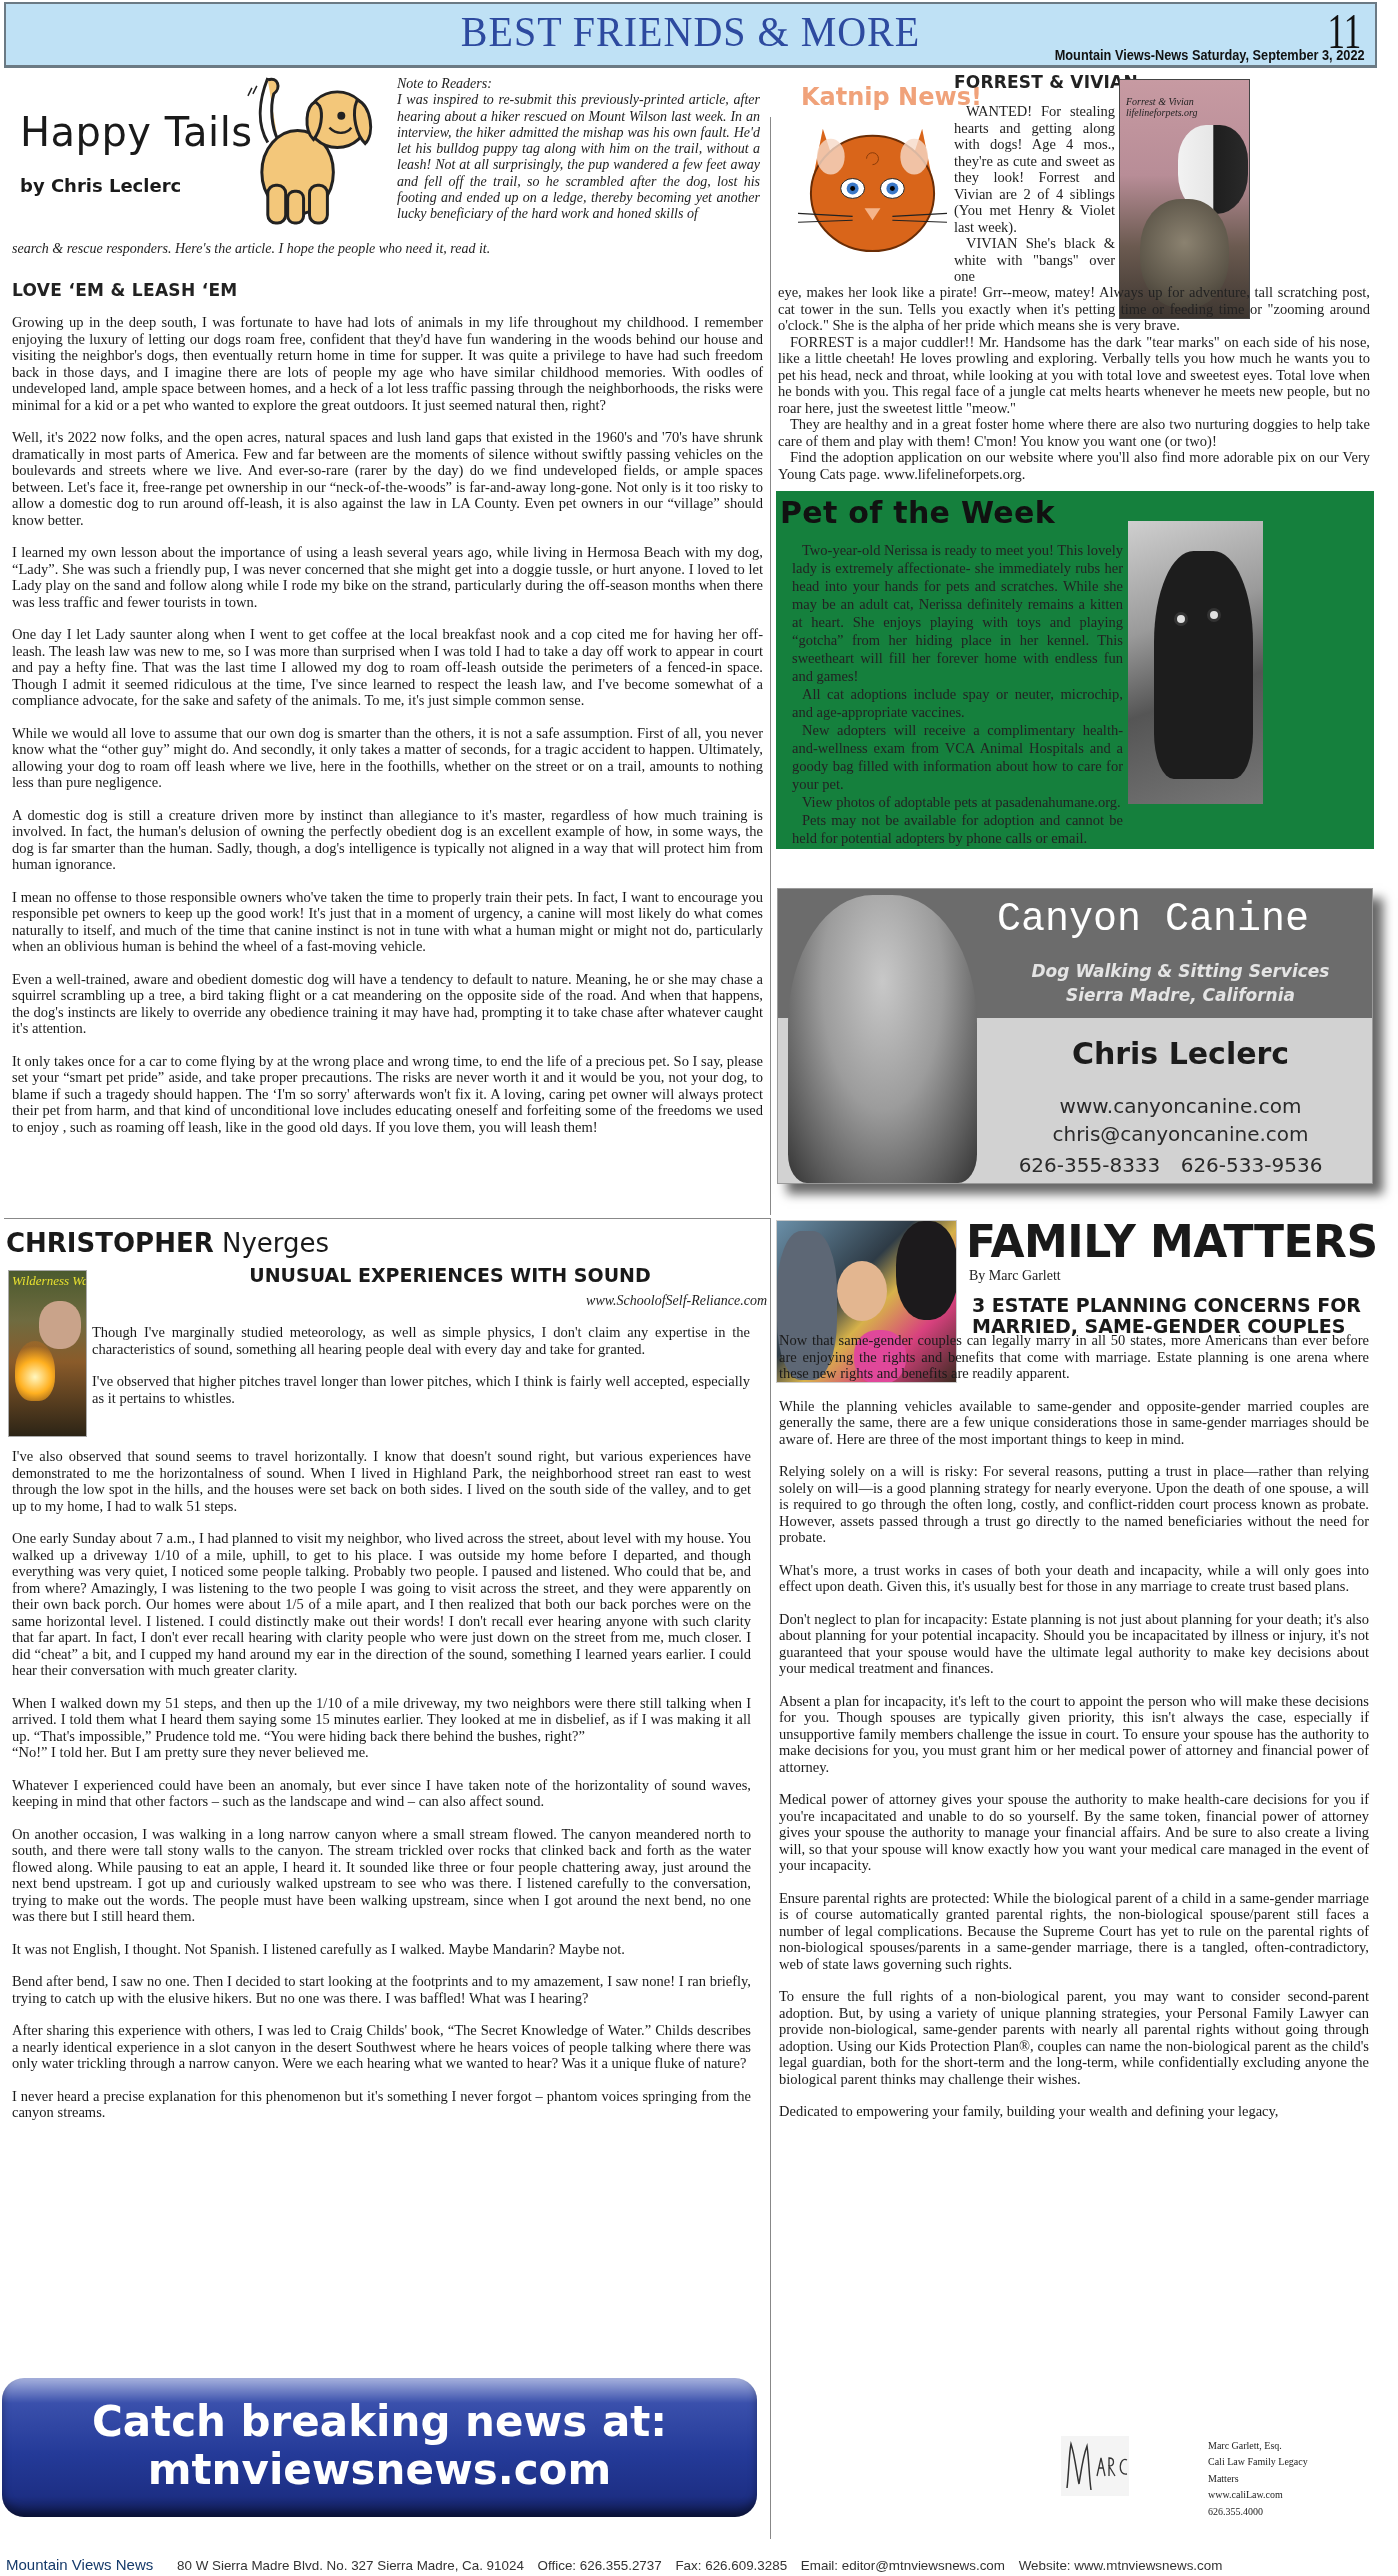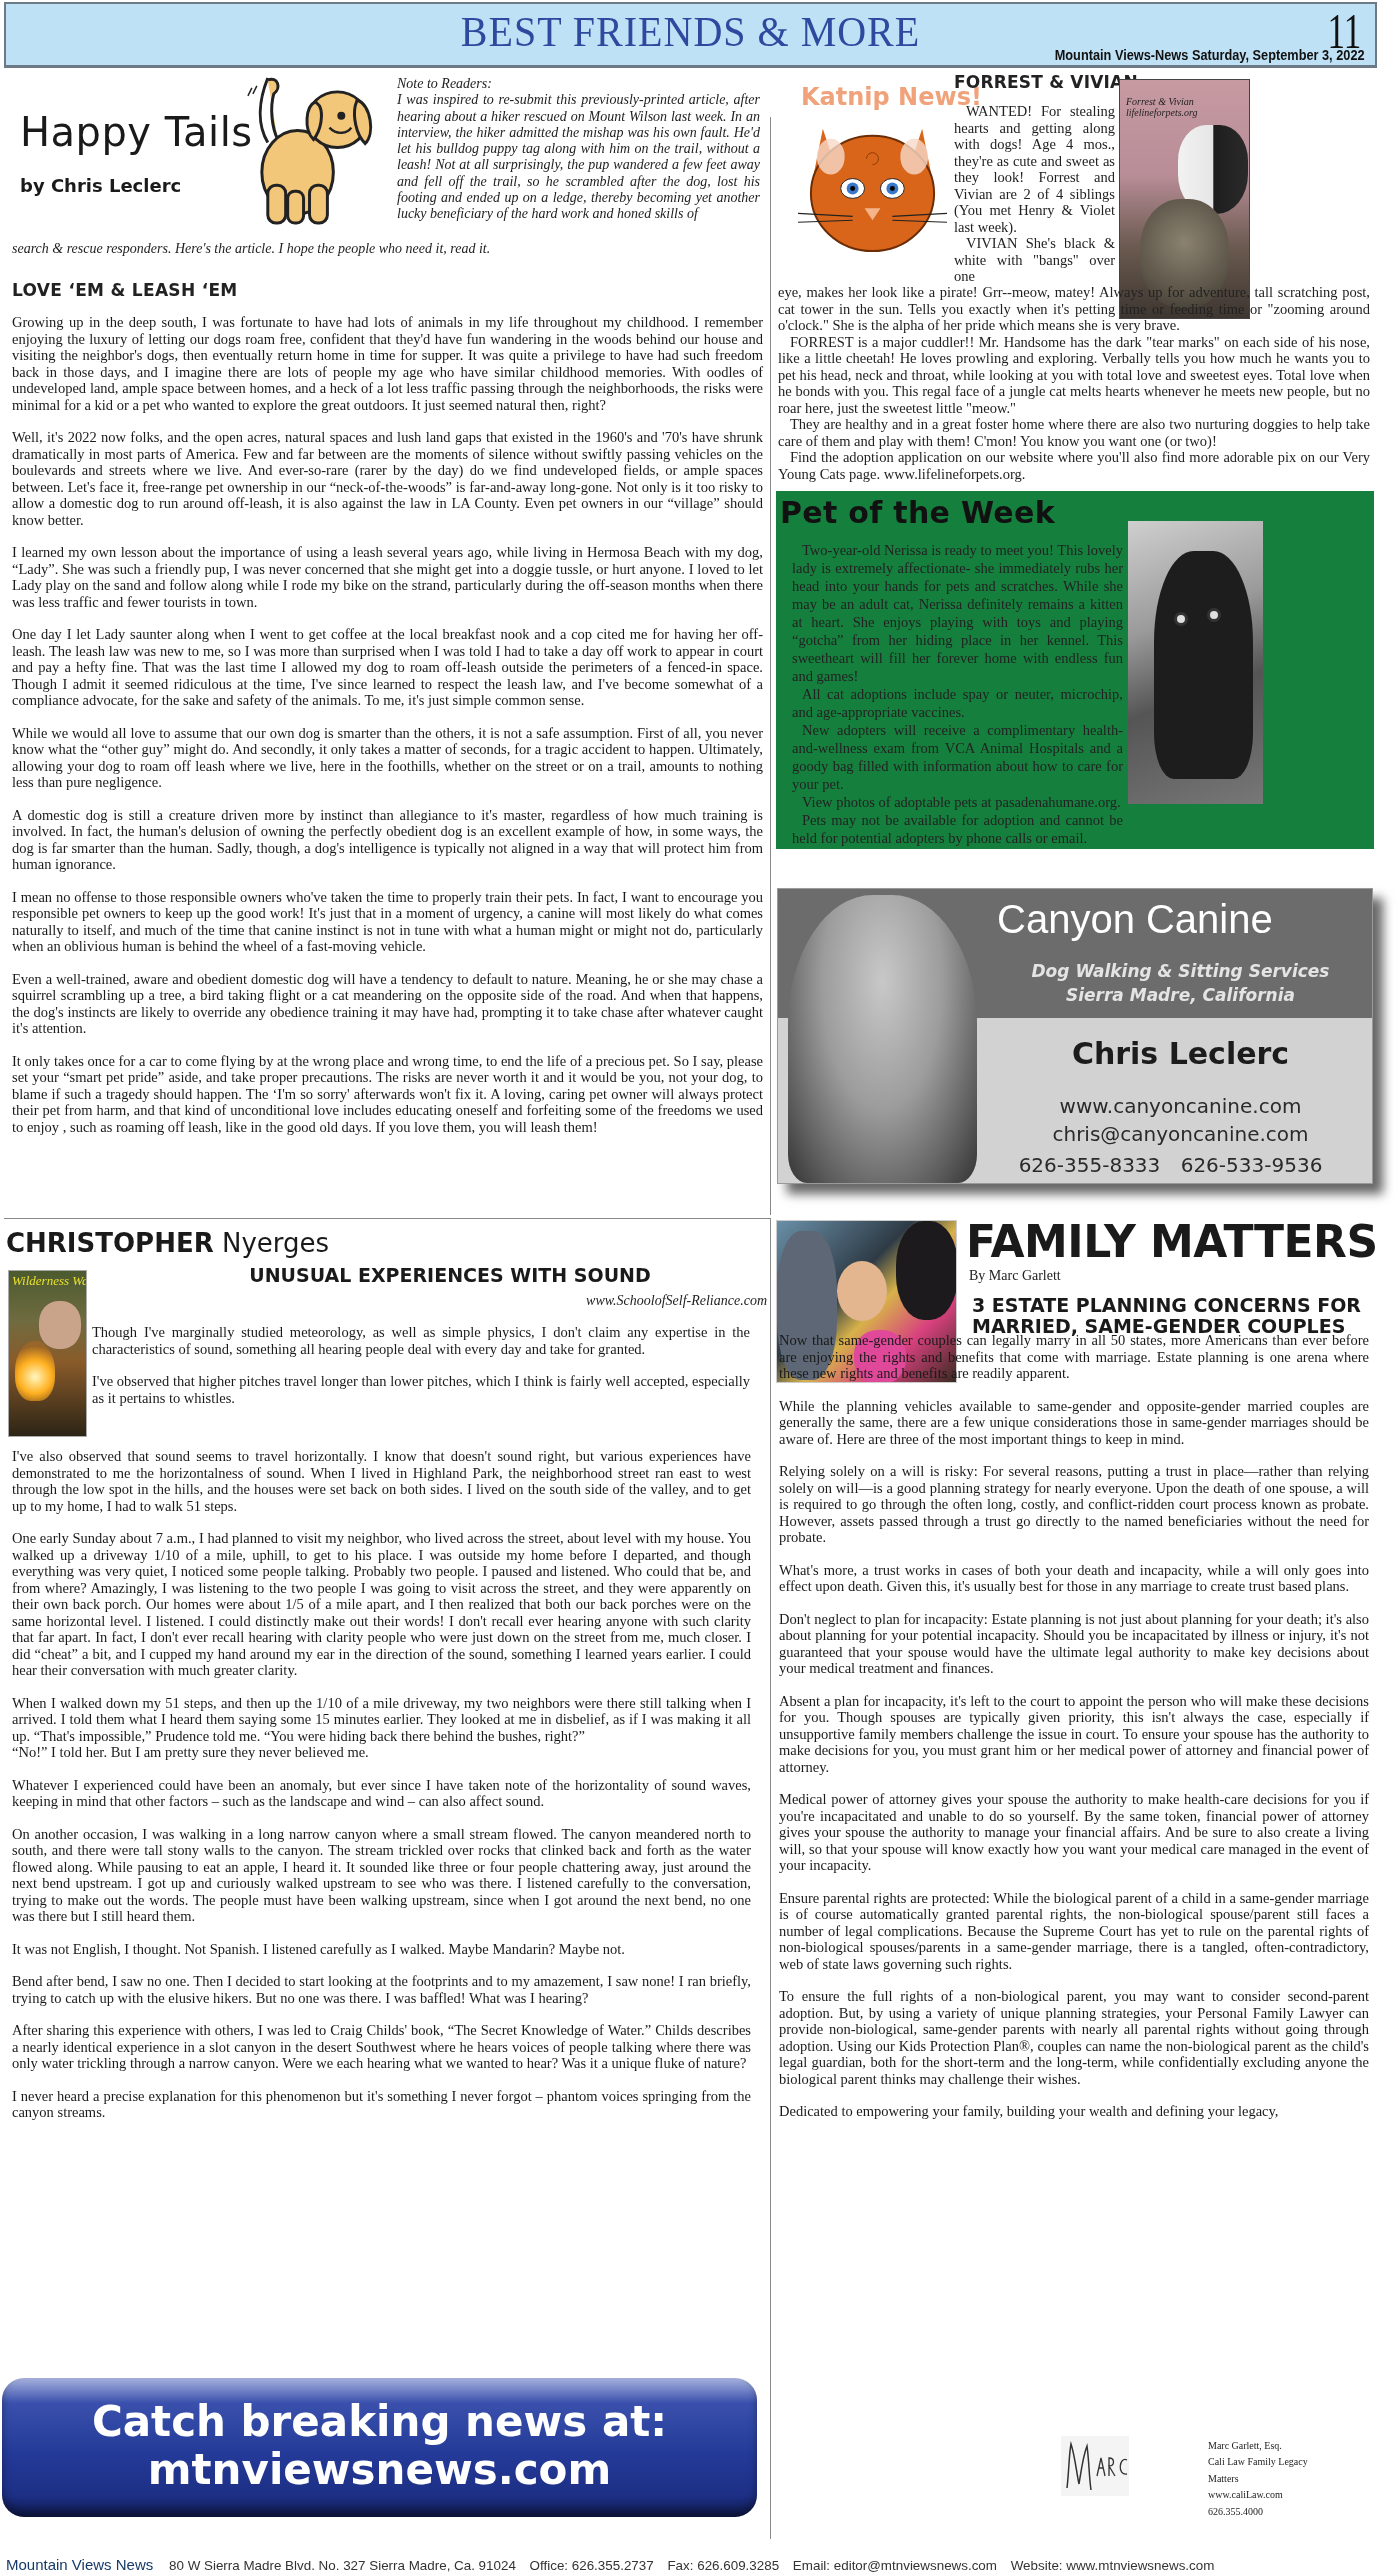--- a/index.html
+++ b/index.html
@@ -71,21 +71,21 @@
   .potw-text { position: absolute; left: 16px; top: 50px; width: 331px; font-size: 14.5px; line-height: 18px; text-align: justify; }
   .potw-text p { text-indent: 10px; }
   .potw-photo { position: absolute; left: 352px; top: 30px; width: 135px; height: 283px; background: linear-gradient(160deg, #cfcfcf 0%, #9a9a9a 35%, #555 60%, #777 100%); overflow: hidden; }
   .potw-photo .blackcat { position: absolute; left: 26px; top: 30px; width: 99px; height: 228px; border-radius: 40% 40% 20% 20%; background: #1d1d1d; }
   .potw-photo .eye { position: absolute; width: 14px; height: 14px; border-radius: 50%; background: #e0e0e0; border: 3px solid #333; }
 
   
   .cc-ad { position: absolute; left: 777px; top: 888px; width: 596px; height: 296px; box-shadow: 10px 10px 10px rgba(0,0,0,0.6); border: 1px solid #999; overflow: hidden; background: #d2d2d2; }
   .cc-band { position: absolute; left: 0; top: 0; width: 100%; height: 129px; background: #6c6c6c; }
   .cc-dog { position: absolute; left: 10px; top: 6px; width: 189px; height: 288px; border-radius: 45% 45% 10% 10%; background: radial-gradient(ellipse at 50% 30%, #c8c8c8 0%, #9c9c9c 45%, #5b5b5b 80%, #333 100%); }
-  .cc-name { position: absolute; left: 219px; top: 8px; font-family: Liberation Sans, sans-serif; font-size: 40px; color: #fff; }
+  .cc-name { position: absolute; left: 219px; top: 8px; font-family: Liberation Mono, monospace; font-size: 40px; color: #fff; }
   .cc-sub { position: absolute; left: 209px; top: 70px; width: 387px; text-align: center; font-family: "DejaVu Sans", sans-serif; font-style: italic; font-weight: bold; font-size: 17px; line-height: 24px; color: #e4e4e4; }
   .cc-person { position: absolute; left: 209px; top: 147px; width: 387px; text-align: center; font-family: "DejaVu Sans", sans-serif; font-size: 30px; font-weight: bold; color: #1c1c1c; }
   .cc-contact { position: absolute; left: 209px; top: 203px; width: 387px; text-align: center; font-family: "DejaVu Sans", sans-serif; font-size: 20px; line-height: 28px; color: #2a2a2a; }
   .cc-phones { position: absolute; left: 189px; top: 264px; width: 407px; text-align: center; font-family: "DejaVu Sans", sans-serif; font-size: 20px; color: #2a2a2a; word-spacing: 14px; }
 
   
   .fm-photo { position: absolute; left: 776px; top: 1220px; width: 181px; height: 163px; overflow: hidden; background: linear-gradient(135deg, #6a8fa8 0%, #2e3b46 40%, #d7b24a 55%, #d8417e 75%, #3a2a20 100%); border: 1px solid #ccc; }
   .fm-photo .f1 { position: absolute; left: 0; top: 10px; width: 60px; height: 149px; border-radius: 40%; background: #5d6775; }
   .fm-photo .f2 { position: absolute; left: 119px; top: 0; width: 62px; height: 99px; border-radius: 45%; background: #1c1a1c; }
   .fm-photo .f3 { position: absolute; left: 60px; top: 40px; width: 50px; height: 60px; border-radius: 50%; background: #e3b690; }
@@ -93,21 +93,21 @@
   .fm-title { position: absolute; left: 966px; top: 1216px; font-family: "DejaVu Sans", sans-serif; font-size: 44px; font-weight: bold; color: #1a1a1a; letter-spacing: -0.5px; }
   .fm-byline { position: absolute; left: 969px; top: 1268px; font-size: 14px; }
   .fm-head { position: absolute; left: 972px; top: 1295px; width: 397px; font-family: "DejaVu Sans", sans-serif; font-size: 19px; line-height: 21px; font-weight: bold; color: #1a1a1a; }
   .fm-article { position: absolute; left: 779px; top: 1332px; width: 590px; }
   .fm-sign { position: absolute; left: 1061px; top: 2436px; width: 68px; height: 60px; background: #f4f4f4; }
   .fm-sign svg { width: 68px; height: 60px; }
   .fm-sig-text { position: absolute; left: 1208px; top: 2438px; font-size: 10px; line-height: 16.4px; color: #222; }
 
   
   .footer { position: absolute; left: 6px; top: 2556px; white-space: nowrap; font-family: "Liberation Sans", sans-serif; font-size: 13.4px; color: #333; }
-  .footer .brand { color: #153a6a; font-size: 15px; margin-right: 12px; }
+  .footer .brand { color: #153a6a; font-size: 15px; margin-right: 20px; }
   .footer span.f { margin-right: 10px; }
 </style>
 </head>
 <body>
 
 <header class="masthead">
   <div class="section-title">BEST FRIENDS &amp; MORE</div>
   <div class="page-num">11</div>
   <div class="paper-date">Mountain Views-News   Saturday, September 3, 2022</div>
 </header>

